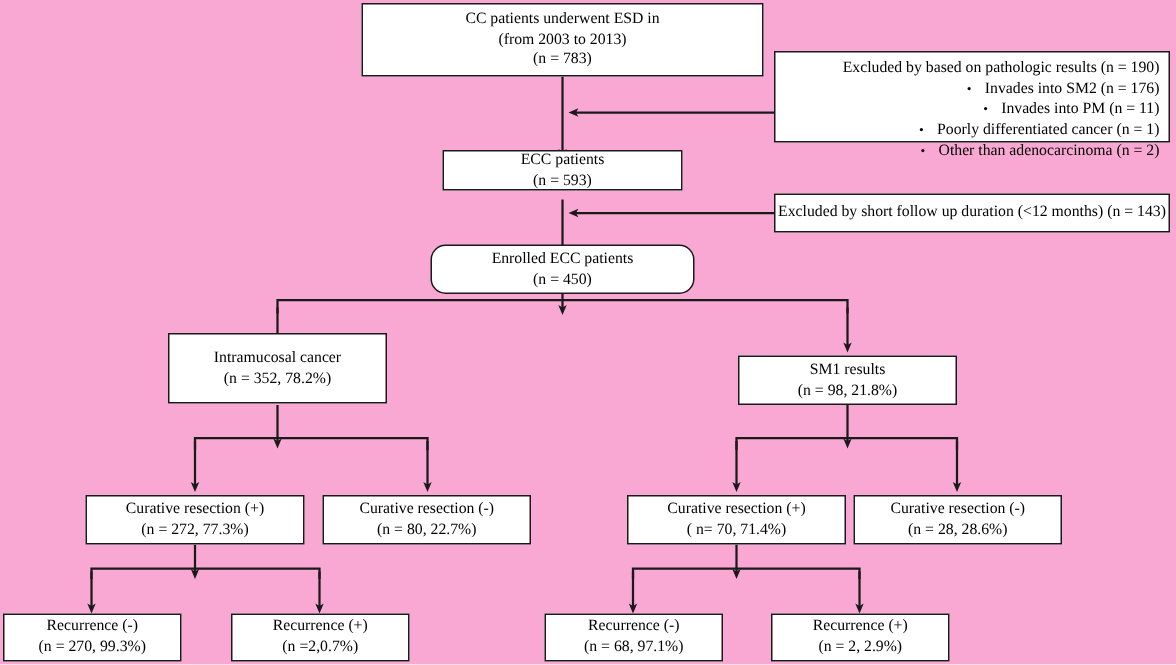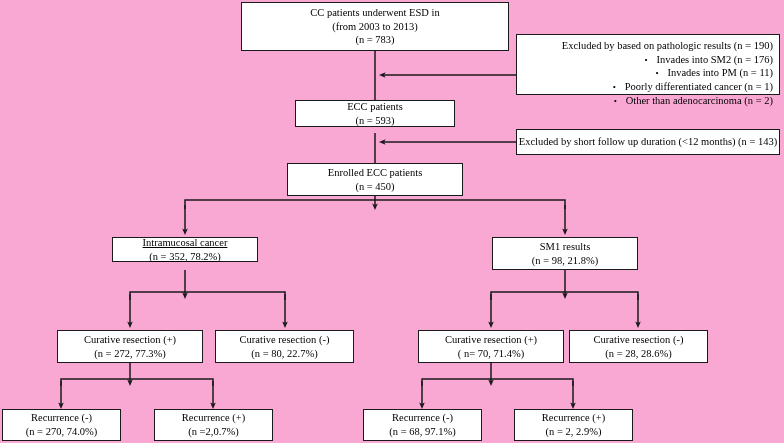--- a/index.html
+++ b/index.html
@@ -136,26 +136,26 @@
 
   <div class="node" style="left:295px; top:100px; width:160px; height:27px;">
     <span class="ln">ECC patients</span>
     <span class="ln">(n = 593)</span>
   </div>
 
   <div class="node" style="left:516px; top:129px; width:264px; height:26px;">
     <span class="ln">Excluded by short follow up duration (&lt;12 months) (n = 143)</span>
   </div>
 
-  <div class="node" style="left:287px; top:163px; width:176px; height:33px;">
+  <div class="node" style="left:287px; top:163px; width:176px; height:33px;border-radius:10px;">
     <span class="ln">Enrolled ECC patients</span>
     <span class="ln">(n = 450)</span>
   </div>
 
-  <div class="node" style="left:112px; top:237px; width:146px; height:25px;text-decoration:underline;">
+  <div class="node" style="left:112px; top:222px; width:146px; height:47px;">
     <span class="ln">Intramucosal cancer</span>
     <span class="ln">(n = 352, 78.2%)</span>
   </div>
 
   <div class="node" style="left:492px; top:237px; width:146px; height:33px;">
     <span class="ln">SM1 results</span>
     <span class="ln">(n = 98, 21.8%)</span>
   </div>
 
   <div class="node" style="left:57px; top:330px; width:146px; height:33px;">
@@ -173,21 +173,21 @@
     <span class="ln">( n= 70, 71.4%)</span>
   </div>
 
   <div class="node" style="left:569px; top:330px; width:139px; height:33px;">
     <span class="ln">Curative resection (-)</span>
     <span class="ln">(n = 28, 28.6%)</span>
   </div>
 
   <div class="node" style="left:2px; top:409px; width:119px; height:32px;">
     <span class="ln">Recurrence (-)</span>
-    <span class="ln">(n = 270, 74.0%)</span>
+    <span class="ln">(n = 270, 99.3%)</span>
   </div>
 
   <div class="node" style="left:154px; top:409px; width:119px; height:32px;">
     <span class="ln">Recurrence (+)</span>
     <span class="ln">(n =2,0.7%)</span>
   </div>
 
   <div class="node" style="left:363px; top:409px; width:119px; height:32px;">
     <span class="ln">Recurrence (-)</span>
     <span class="ln">(n = 68, 97.1%)</span>

